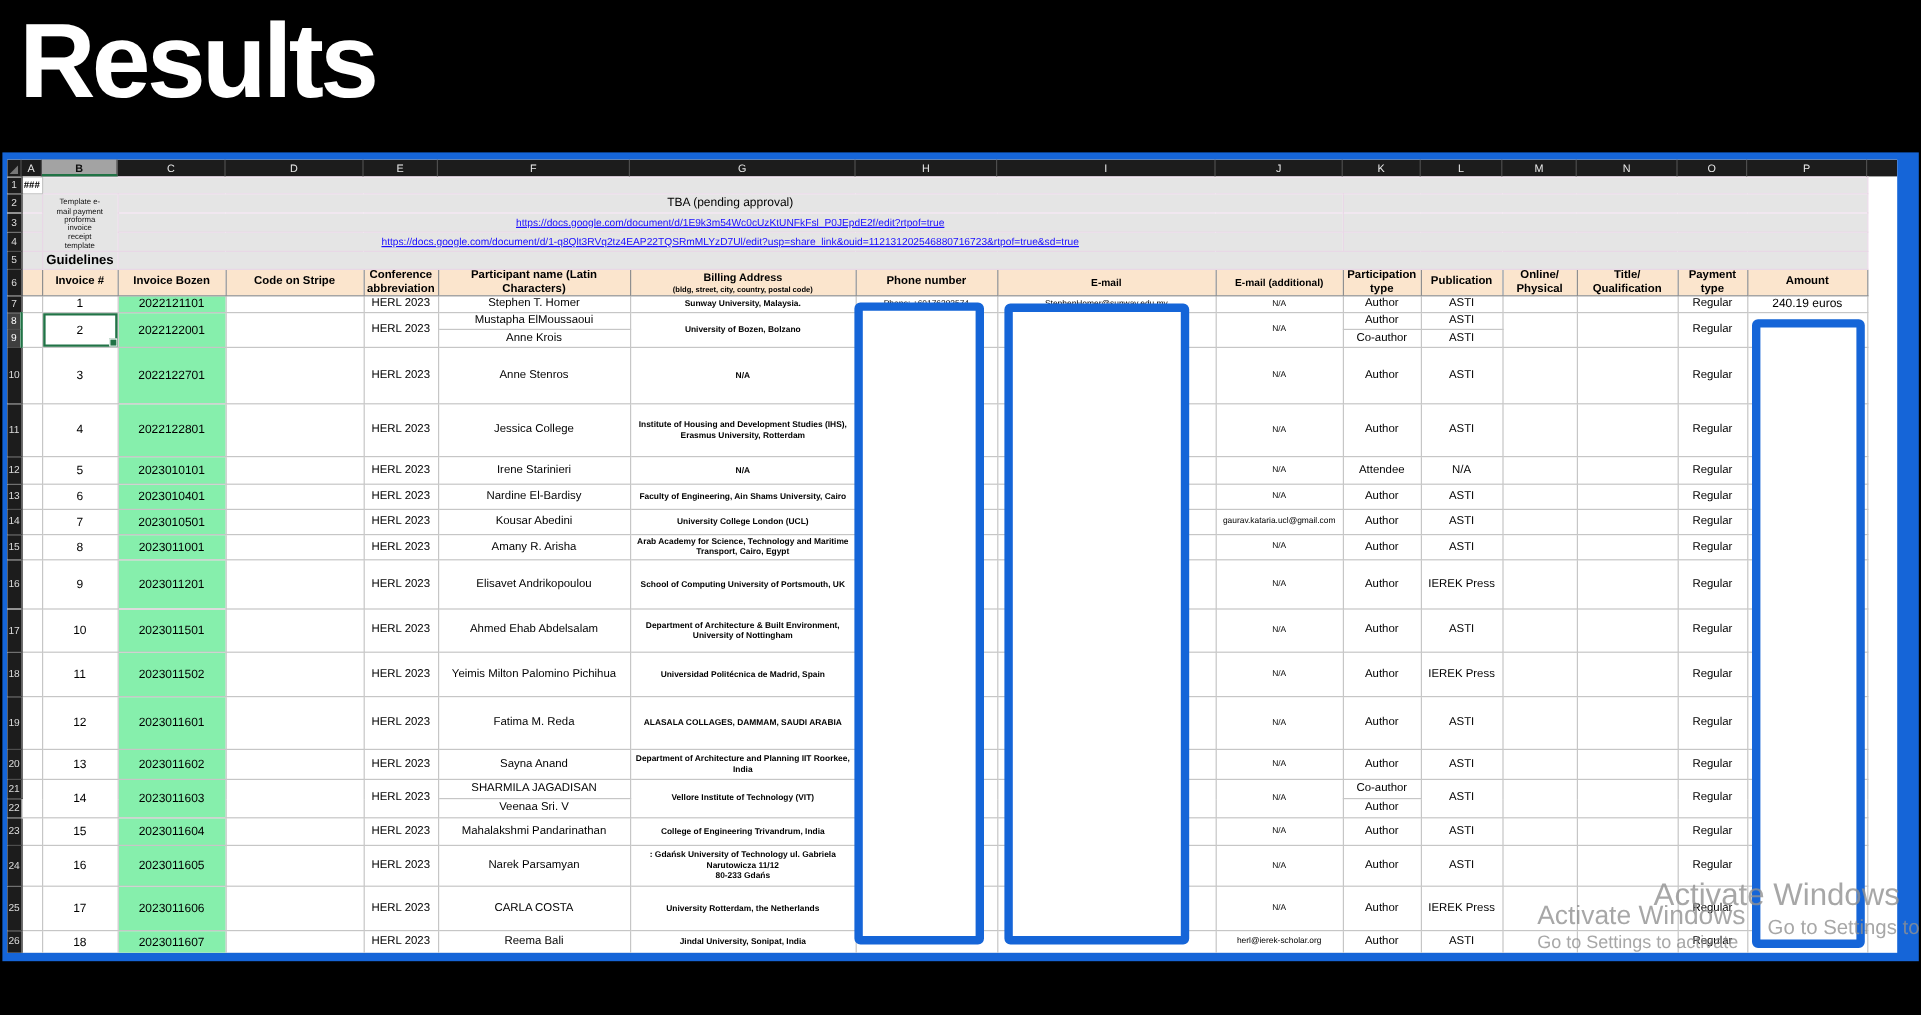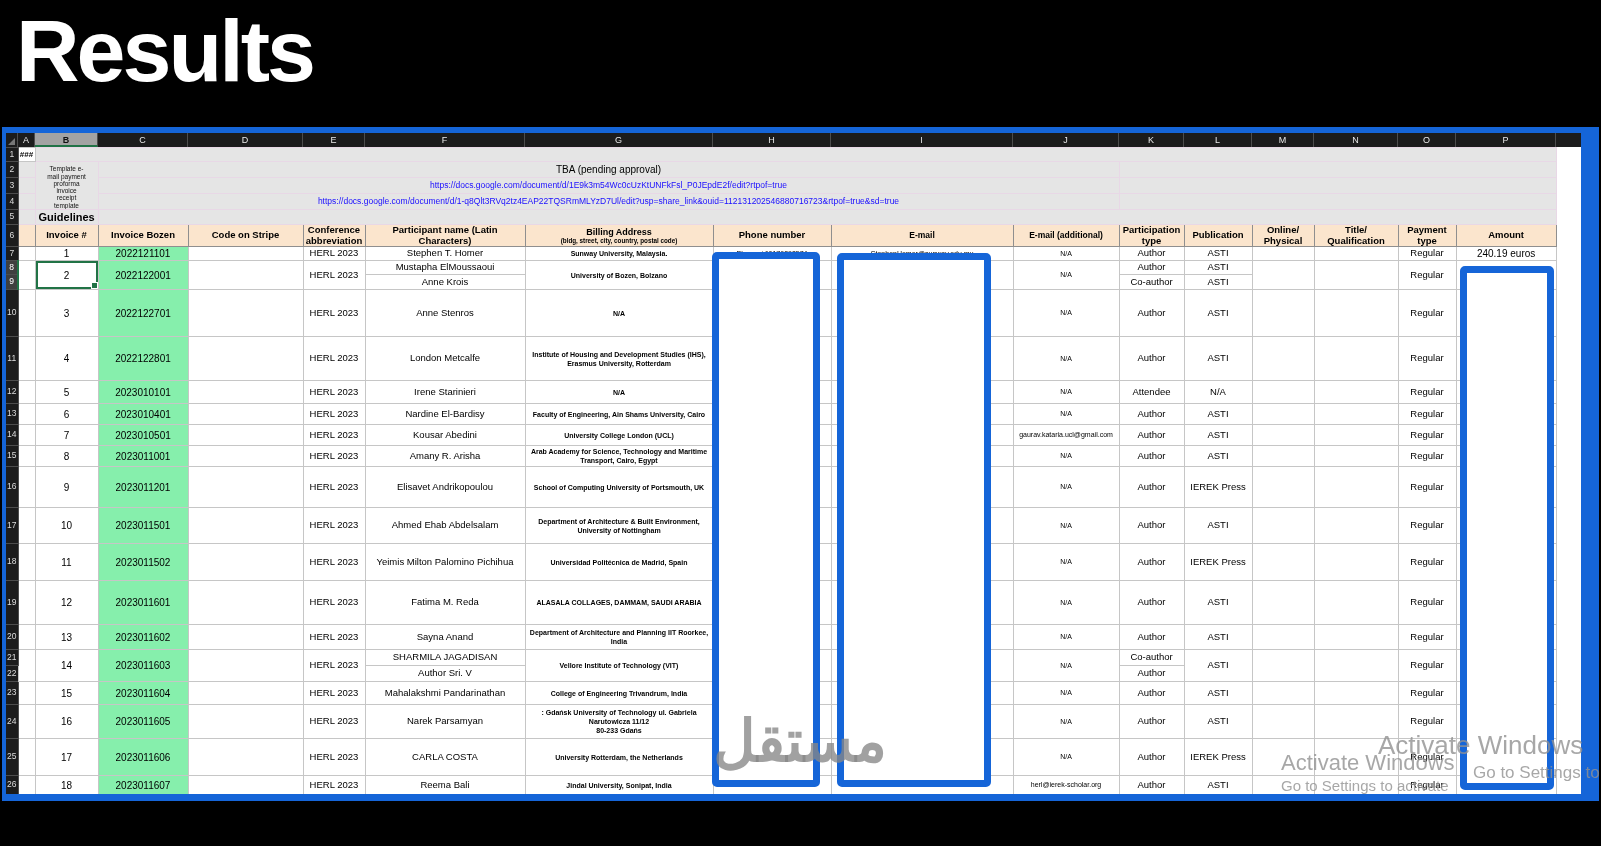--- a/index.html
+++ b/index.html
@@ -37,21 +37,21 @@
   .conf{font-size:9.5px}
   .nm{font-size:9.5px}
   .ad{font-size:7px;font-weight:bold;white-space:pre-line;line-height:1.3}
   .na{font-size:7px}
   .sm{font-size:7px;white-space:nowrap}
   .pt{font-size:9.5px}
   .pay{font-size:9.5px}
   .amt{font-size:10px}
   .hash{font-size:8px;font-weight:bold;background:#fff;border-color:#c6c6c6}
   .tba{font-size:10px}
-  .lnk{font-size:8.5px;color:#1a0dff;cursor:pointer}
+  .lnk{font-size:8.5px;color:#1a0dff;text-decoration:underline;cursor:pointer}
   .note{font-size:6.5px;line-height:1.12;white-space:pre-line;color:#111;vertical-align:bottom}
   .gl{font-weight:bold;font-size:11px;vertical-align:bottom;text-align:left;padding-left:3px}
   .pre{white-space:pre-line}
 
   .sel{box-shadow:inset 0 0 0 2px #217346;position:relative}
   .sel i{position:absolute;right:0;bottom:0;width:5px;height:5px;background:#217346;border:1px solid #fff}
 
   .redact{position:absolute;background:#fff;border:7px solid #1565d8;border-radius:5px;box-sizing:border-box;z-index:5}
 
   .wm{position:absolute;z-index:8;text-align:center;color:rgba(135,135,135,0.78);font-weight:bold;pointer-events:none}
@@ -247,21 +247,21 @@
     <td></td>
    </tr>
 
    <tr style="height:44px">
     <td class="g">11</td>
     <td></td>
     <td class="num">4</td>
     <td class="cr code">2022122801</td>
     <td></td>
     <td class="conf">HERL 2023</td>
-    <td class="nm">London Metcalfe</td>
+    <td class="nm">Jessica College</td>
     <td class="ad">Institute of Housing and Development Studies (IHS),
 Erasmus University, Rotterdam</td>
     <td></td>
     <td></td>
     <td class="na">N/A</td>
     <td class="pt">Author</td>
     <td class="pt">ASTI</td>
     <td></td>
     <td></td>
     <td class="pay">Regular</td>
@@ -465,21 +465,21 @@
     <td rowspan="2" class="na">N/A</td>
     <td class="pt">Co-author</td>
     <td rowspan="2" class="pt">ASTI</td>
     <td rowspan="2"></td>
     <td rowspan="2"></td>
     <td rowspan="2" class="pay">Regular</td>
     <td rowspan="2"></td>
    </tr>
    <tr style="height:16px">
     <td class="g">22</td>
-    <td class="nm">Author Sri. V</td>
+    <td class="nm">Veenaa Sri. V</td>
     <td class="pt">Author</td>
    </tr>
 
    <tr style="height:23px">
     <td class="g">23</td>
     <td></td>
     <td class="num">15</td>
     <td class="cr code">2023011604</td>
     <td></td>
     <td class="conf">HERL 2023</td>
@@ -560,21 +560,20 @@
   </tbody>
       </table>
  </div>
 </div>
 
 <div class="redact" style="left:712px;top:252px;width:108px;height:535px"></div>
 <div class="redact" style="left:837px;top:253px;width:154px;height:534px"></div>
 <div class="redact" style="left:1460px;top:266px;width:94px;height:524px"></div>
 
 <div class="wm" style="left:640px;top:712px;width:320px">
-  <span class="ar">مستقل</span>
 </div>
 <div class="aw aw1" style="left:1378px;top:730px">
   <span class="l1">Activate Windows</span>
   <span class="l2">Go to Settings to activate</span>
 </div>
 <div class="aw aw2" style="left:1281px;top:750px">
   <span class="l1">Activate Windows</span>
   <span class="l2">Go to Settings to activate</span>
 </div>
 

